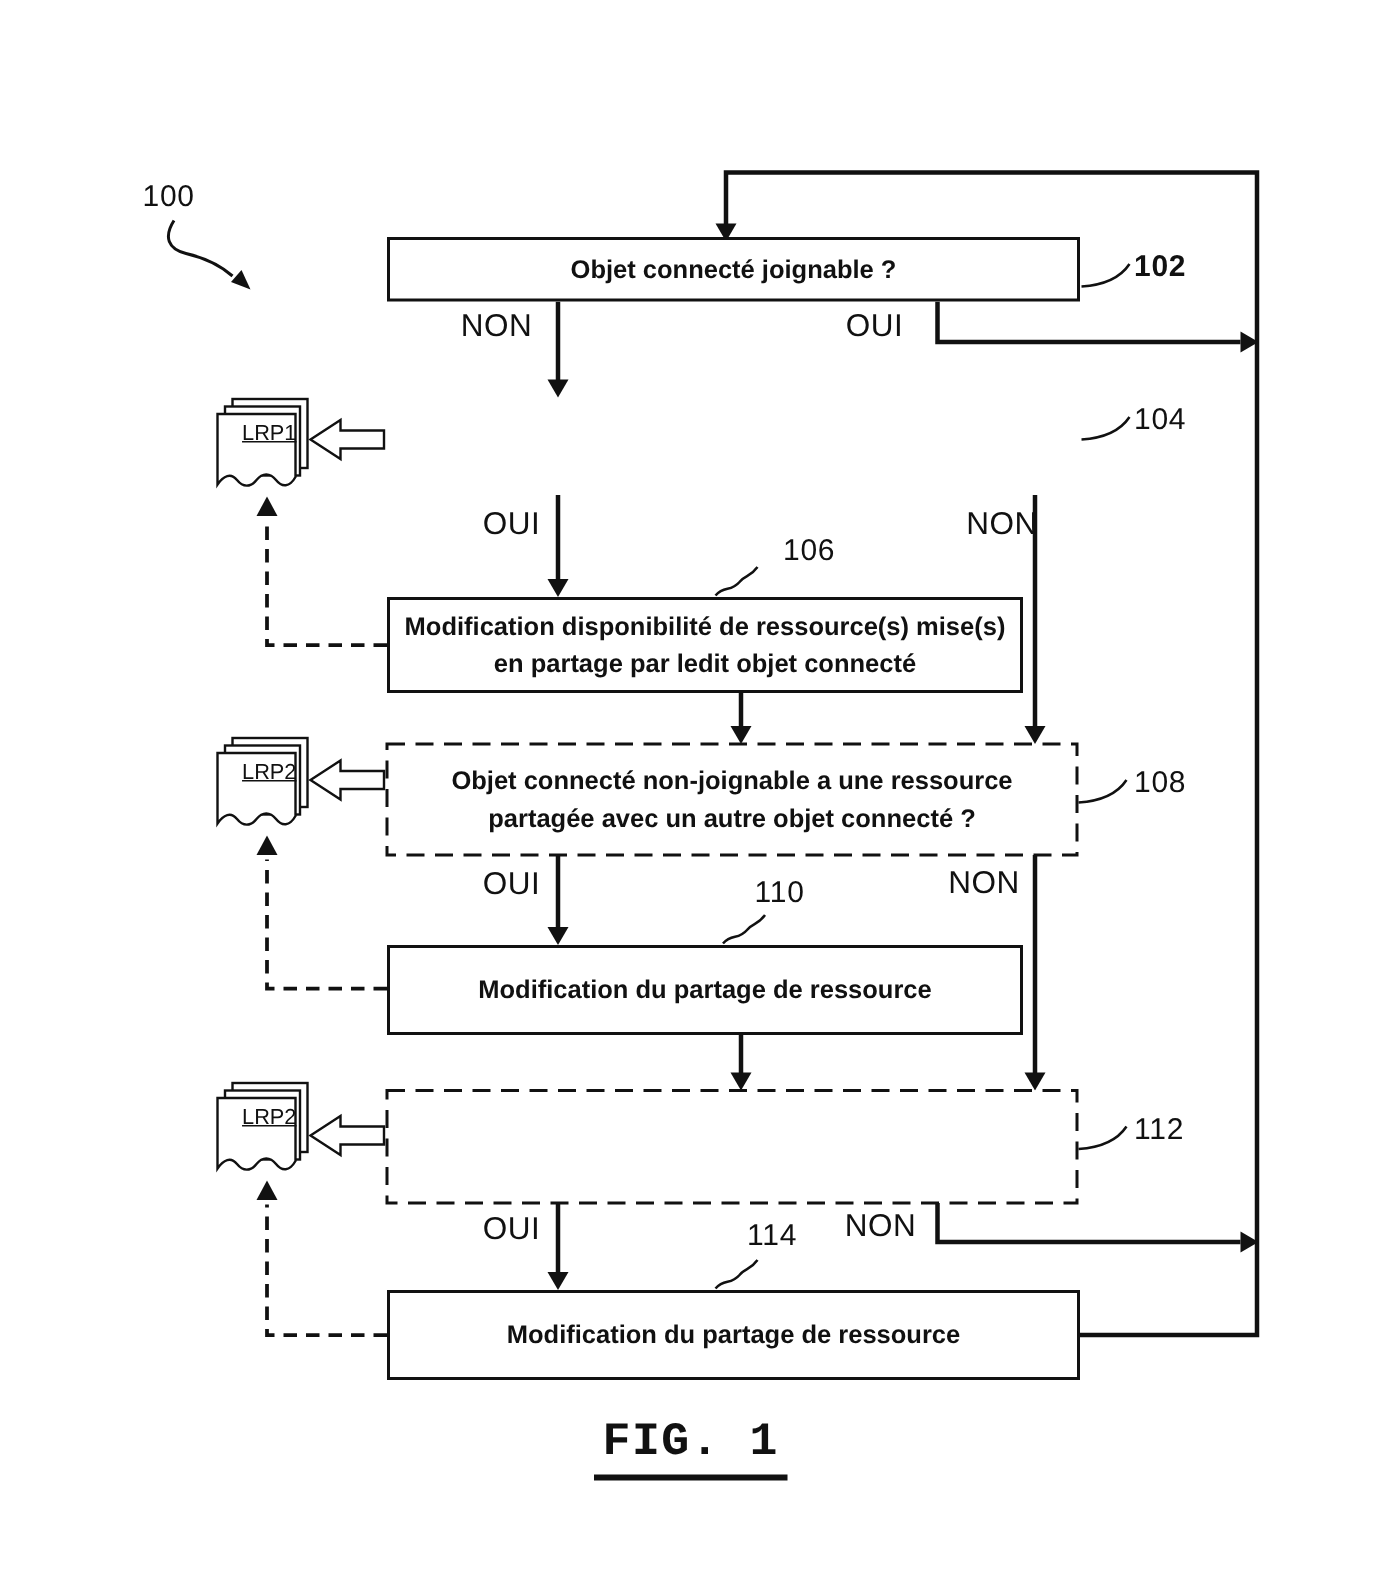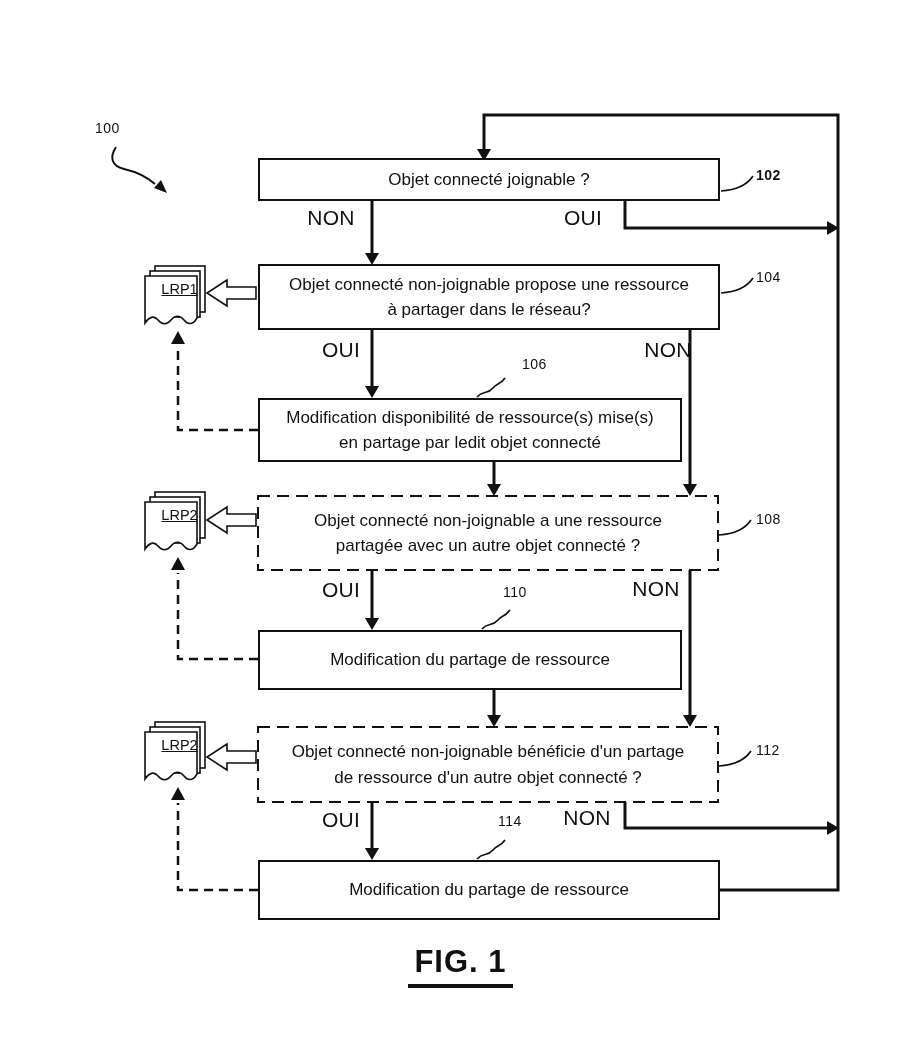--- a/index.html
+++ b/index.html
@@ -2,28 +2,28 @@
 <html><head>
 <meta charset="utf-8">
 <style>
   * { margin:0; padding:0; box-sizing:border-box; }
   html,body { background:#ffffff; }
   body { font-family:"Liberation Sans", sans-serif; color:#111; }
   .canvas { position:relative; width:921px; height:1063px; background:#fff; overflow:hidden; }
   .canvas > svg { position:absolute; left:0; top:0; }
   .fbox { position:absolute; display:flex; align-items:center; justify-content:center;
           text-align:center; background:#fff; border:2px solid #111;
-          font-size:17px; line-height:1.5; padding:2px 6px; }
+          font-size:17px; line-height:1.5; padding:2px 6px;font-weight:bold; }
   .fbox span { white-space:pre-line; }
   .fbox.dashed { border:none; background:transparent; }
   .branch { position:absolute; font-size:21px; width:52px; text-align:center; letter-spacing:.3px; }
-  .ref { position:absolute; font-size:14px; letter-spacing:.5px; }
+  .ref { position:absolute; font-size:20px; letter-spacing:.5px; }
   .lrp-label { position:absolute; width:67px; text-align:center; font-size:14.5px;
                text-decoration:underline; }
-  .fig-caption { position:absolute; left:0; right:0; top:944px; text-align:center; }
+  .fig-caption { position:absolute; left:0; right:0; top:944px; text-align:center;font-family:Liberation Mono, monospace; }
   .fig-caption span { display:inline-block; font-size:31px; font-weight:bold; letter-spacing:1px;
                       border-bottom:4px solid #111; padding:0 6px 4px; }
 </style>
 </head>
 <body>
 
 <div class="canvas">
 
   <svg width="921" height="1063" viewBox="0 0 921 1063">
 
@@ -102,38 +102,30 @@
       <path d="M477,397 C483,390 487,395 493,388 C497,383 500,385 505,378"></path>
       <path d="M482,629 C488,622 492,627 498,620 C502,615 505,617 510,610"></path>
       <path d="M477,859 C483,852 487,857 493,850 C497,845 500,847 505,840"></path>
       <path d="M116,147 C109,158 112,166 124,169 C137,172 147,177 155,184" stroke-width="2"></path>
     </g>
   </svg>
 
   <div class="fbox" style="left:258px; top:158px; width:462px; height:43px;">
     <span>Objet connecté joignable ?</span>
   </div>
-  <div class="fbox" style="left:258px; top:264px; width:462px; height:66px;">
-    <span>Objet connecté non-joignable propose une ressource
-à partager dans le réseau?</span>
-  </div>
   <div class="fbox" style="left:258px; top:398px; width:424px; height:64px;">
     <span>Modification disponibilité de ressource(s) mise(s)
 en partage par ledit objet connecté</span>
   </div>
   <div class="fbox dashed" style="left:258px; top:496px; width:460px; height:74px;">
     <span>Objet connecté non-joignable a une ressource
 partagée avec un autre objet connecté ?</span>
   </div>
   <div class="fbox" style="left:258px; top:630px; width:424px; height:60px;">
     <span>Modification du partage de ressource</span>
-  </div>
-  <div class="fbox dashed" style="left:258px; top:727px; width:460px; height:75px;">
-    <span>Objet connecté non-joignable bénéficie d'un partage
-de ressource d'un autre objet connecté ?</span>
   </div>
   <div class="fbox" style="left:258px; top:860px; width:462px; height:60px;">
     <span>Modification du partage de ressource</span>
   </div>
 
   <div class="branch" style="left:305px; top:206px;">NON</div>
   <div class="branch" style="left:557px; top:206px;">OUI</div>
   <div class="branch" style="left:315px; top:338px;">OUI</div>
   <div class="branch" style="left:642px; top:338px;">NON</div>
   <div class="branch" style="left:315px; top:578px;">OUI</div>

